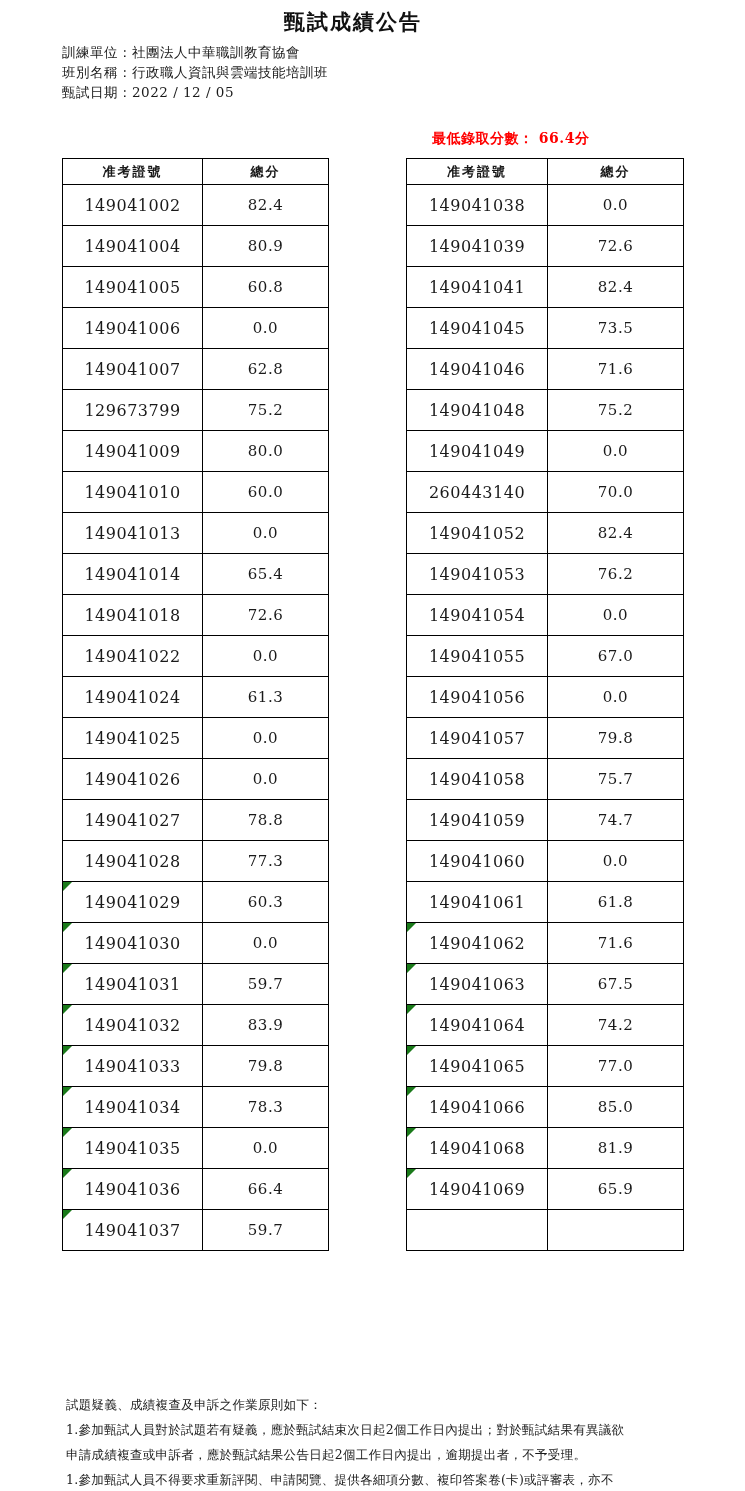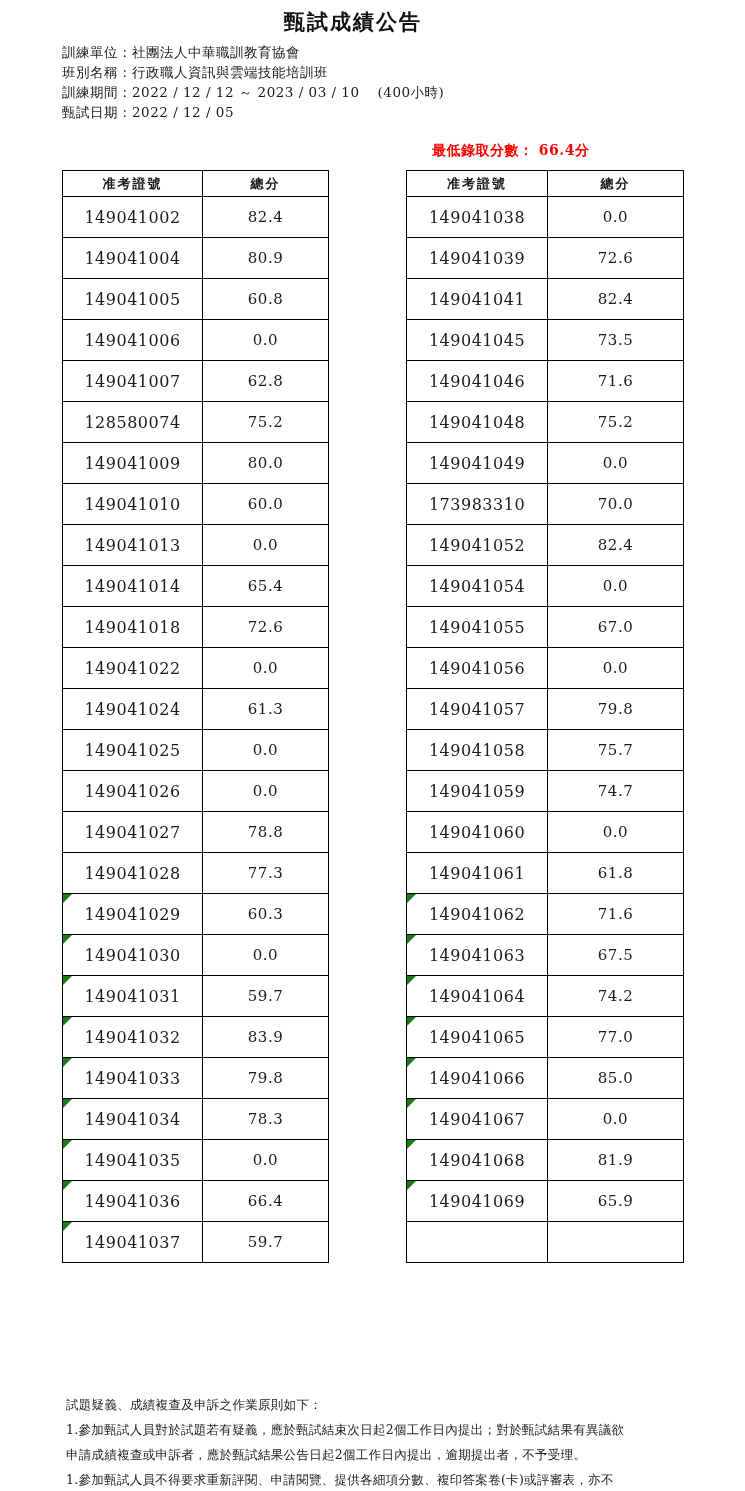--- a/index.html
+++ b/index.html
@@ -37,21 +37,21 @@
   }
   .meta-line {
     white-space: nowrap;
   }
   .meta-line .hours {
     margin-left: 18px;
   }
 
   
   .cut-score-row {
-    margin-top: 20px;
+    margin-top: 28px;
     height: 22px;
     position: relative;
   }
   .cut-score {
     position: absolute;
     left: 432px;
     top: 0;
     font-size: 14px;
     font-weight: bold;
     letter-spacing: 0.5px;
@@ -132,23 +132,20 @@
 <body>
 
 <div class="doc-title">甄試成績公告</div>
 
 <div class="meta-block">
   <div class="meta-line">
     <span>訓練單位：</span><span>社團法人中華職訓教育協會</span>
   </div>
   <div class="meta-line">
     <span>班別名稱：</span><span>行政職人資訊與雲端技能培訓班</span>
-  </div>
-  <div class="meta-line">
-    <span>訓練期間：</span><span>2022 / 12 / 12 ～ 2023 / 03 / 10</span><span class="hours">(400小時)</span>
   </div>
   <div class="meta-line">
     <span>甄試日期：</span><span>2022 / 12 / 05</span>
   </div>
 </div>
 
 <div class="cut-score-row">
   <div class="cut-score" style="color: rgb(255, 0, 0);">最低錄取分數： 66.4分</div>
 </div>
 
@@ -180,21 +177,21 @@
         </tr>
         <tr>
           <td class="id-cell">149041006</td>
           <td class="score-cell">0.0</td>
         </tr>
         <tr>
           <td class="id-cell">149041007</td>
           <td class="score-cell">62.8</td>
         </tr>
         <tr>
-          <td class="id-cell">128580074</td>
+          <td class="id-cell">129673799</td>
           <td class="score-cell">75.2</td>
         </tr>
         <tr>
           <td class="id-cell">149041009</td>
           <td class="score-cell">80.0</td>
         </tr>
         <tr>
           <td class="id-cell">149041010</td>
           <td class="score-cell">60.0</td>
         </tr>
@@ -307,28 +304,32 @@
         </tr>
         <tr>
           <td class="id-cell">149041048</td>
           <td class="score-cell">75.2</td>
         </tr>
         <tr>
           <td class="id-cell">149041049</td>
           <td class="score-cell">0.0</td>
         </tr>
         <tr>
-          <td class="id-cell">173983310</td>
+          <td class="id-cell">260443140</td>
           <td class="score-cell">70.0</td>
         </tr>
         <tr>
           <td class="id-cell">149041052</td>
           <td class="score-cell">82.4</td>
         </tr>
         <tr>
+          <td class="id-cell">149041053</td>
+          <td class="score-cell">76.2</td>
+        </tr>
+        <tr>
           <td class="id-cell">149041054</td>
           <td class="score-cell">0.0</td>
         </tr>
         <tr>
           <td class="id-cell">149041055</td>
           <td class="score-cell">67.0</td>
         </tr>
         <tr>
           <td class="id-cell">149041056</td>
           <td class="score-cell">0.0</td>
@@ -365,24 +366,20 @@
           <td class="id-cell flagged">149041064</td>
           <td class="score-cell">74.2</td>
         </tr>
         <tr>
           <td class="id-cell flagged">149041065</td>
           <td class="score-cell">77.0</td>
         </tr>
         <tr>
           <td class="id-cell flagged">149041066</td>
           <td class="score-cell">85.0</td>
-        </tr>
-        <tr>
-          <td class="id-cell flagged">149041067</td>
-          <td class="score-cell">0.0</td>
         </tr>
         <tr>
           <td class="id-cell flagged">149041068</td>
           <td class="score-cell">81.9</td>
         </tr>
         <tr>
           <td class="id-cell flagged">149041069</td>
           <td class="score-cell">65.9</td>
         </tr>
         <tr>

